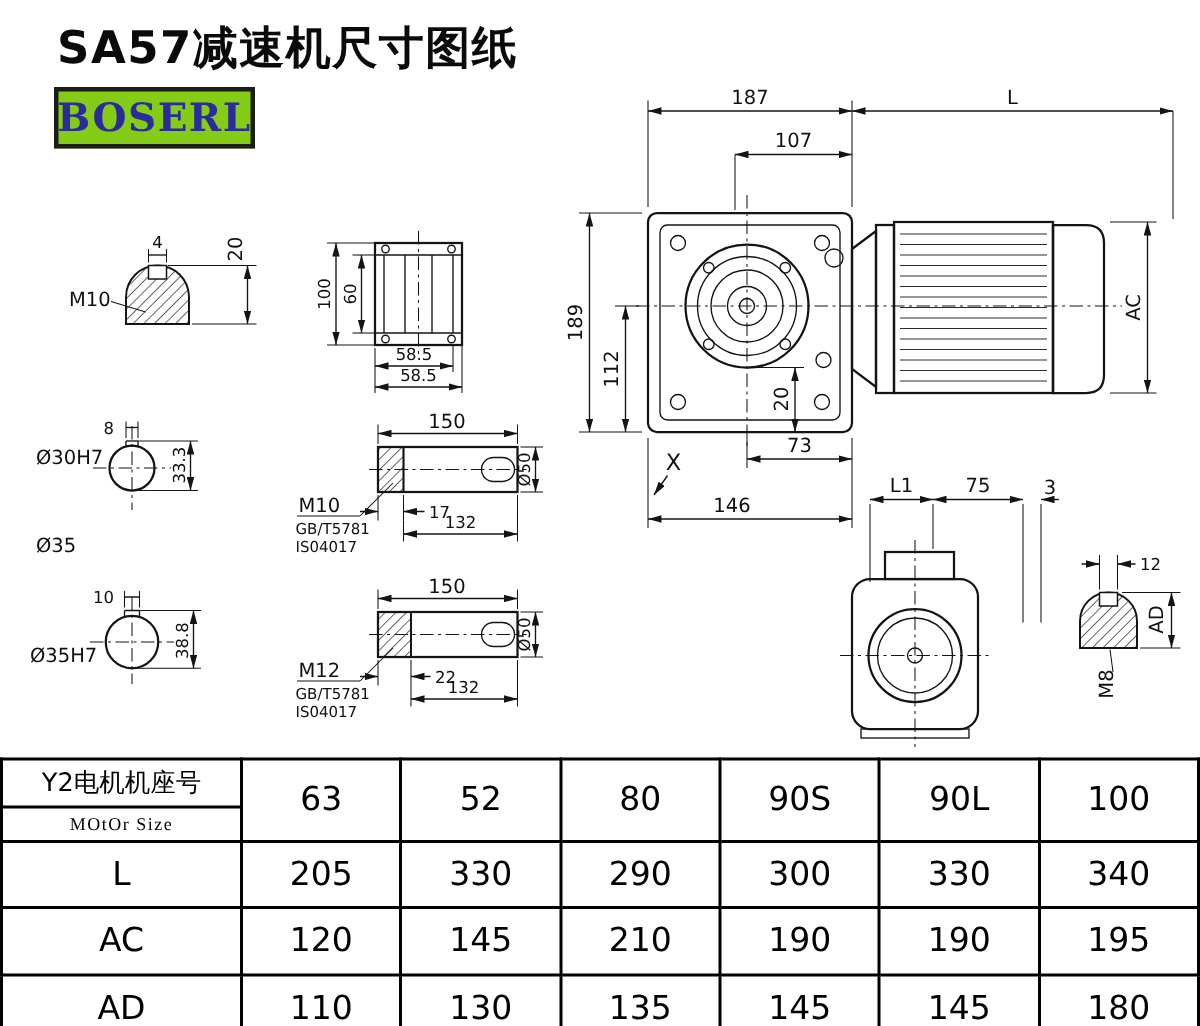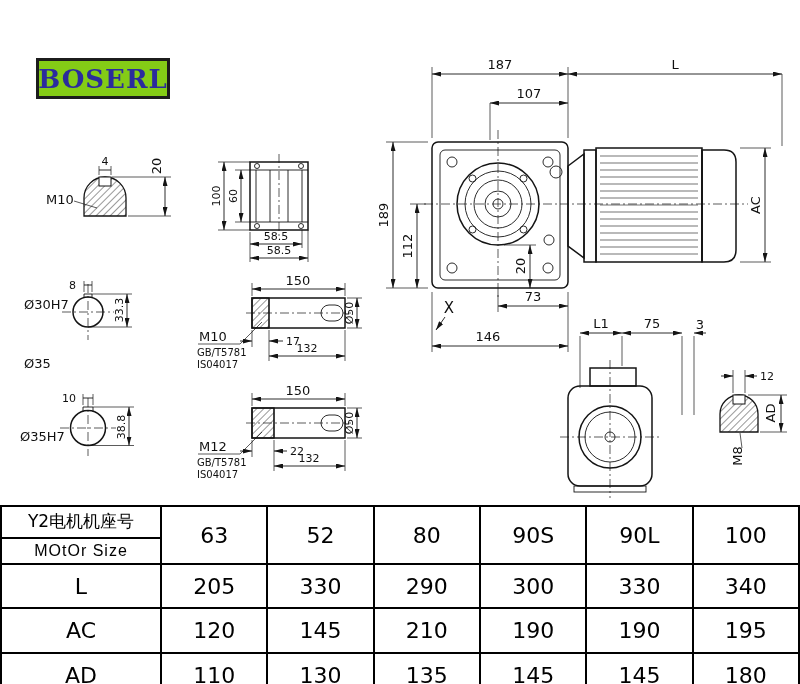--- a/index.html
+++ b/index.html
@@ -24,27 +24,28 @@
   .cl      { stroke:#141414; stroke-width:0.7; stroke-dasharray:9 3 2 3; fill:none; }
   .fin     { stroke:#141414; stroke-width:0.6; fill:none; }
   .hatched { fill:url(#hatch); stroke:#141414; stroke-width:1.3; }
   .notch   { fill:#ffffff; stroke:#141414; stroke-width:1; }
 
   .table-wrap { position:absolute; left:0; top:505px; width:800px; height:135px; }
   table.dims { border-collapse:collapse; width:800px; height:179px; table-layout:fixed; }
   table.dims td { border:2px solid #000; text-align:center; vertical-align:middle; font-size:22px; color:#000; }
   td.head-label { padding:0; }
   .cn { font-size:17px; border-bottom:2px solid #000; padding:3px 0 4px; }
-  .en { font-family:Liberation Sans, sans-serif; font-size:16px; padding:3px 0; letter-spacing:1px; }
+  .en { font-family:Liberation Serif, serif; font-size:12px; padding:3px 0; letter-spacing:1px; }
 </style>
 </head>
 <body>
 
 <div class="stage">
 
+  <div class="title">SA57减速机尺寸图纸</div>
   <div class="logo">BOSERL</div>
 
   <svg class="drawing" width="800" height="505" viewBox="0 0 800 505">
     <defs>
       <marker id="ma" markerWidth="9" markerHeight="5" refX="9" refY="2.5" orient="auto-start-reverse" markerUnits="userSpaceOnUse">
         <path d="M0,0 L9,2.5 L0,5 Z" fill="#141414"></path>
       </marker>
       <pattern id="hatch" width="5" height="5" patternUnits="userSpaceOnUse" patternTransform="rotate(45)">
         <line x1="0" y1="0" x2="0" y2="5" stroke="#333" stroke-width="1"></line>
       </pattern>

